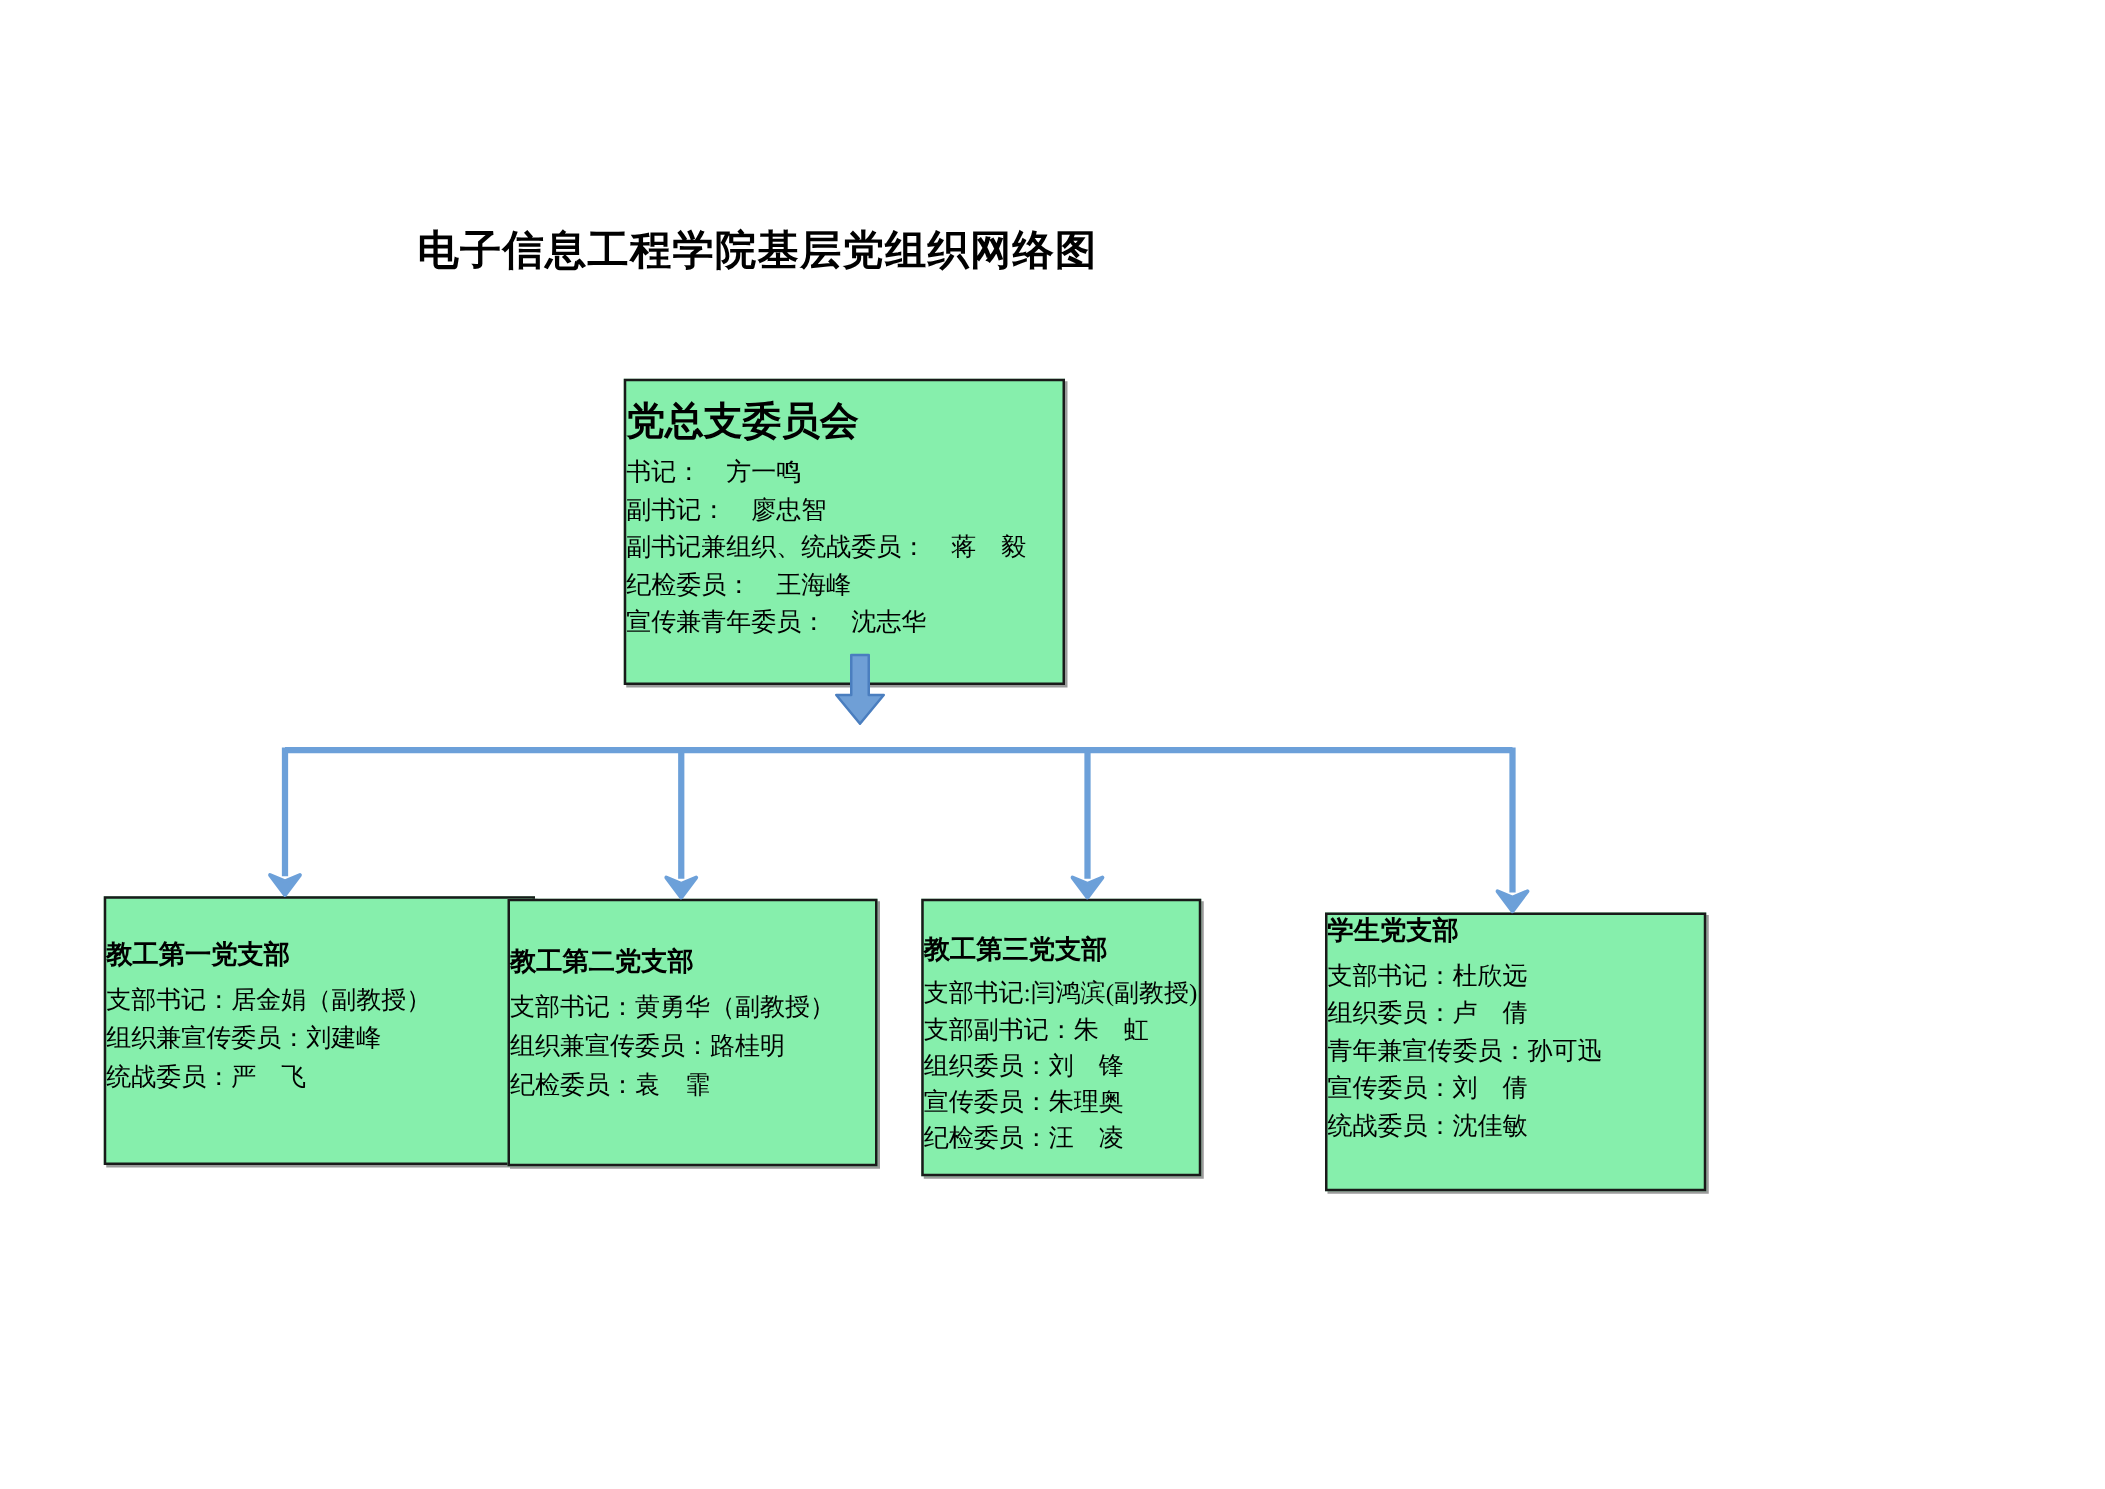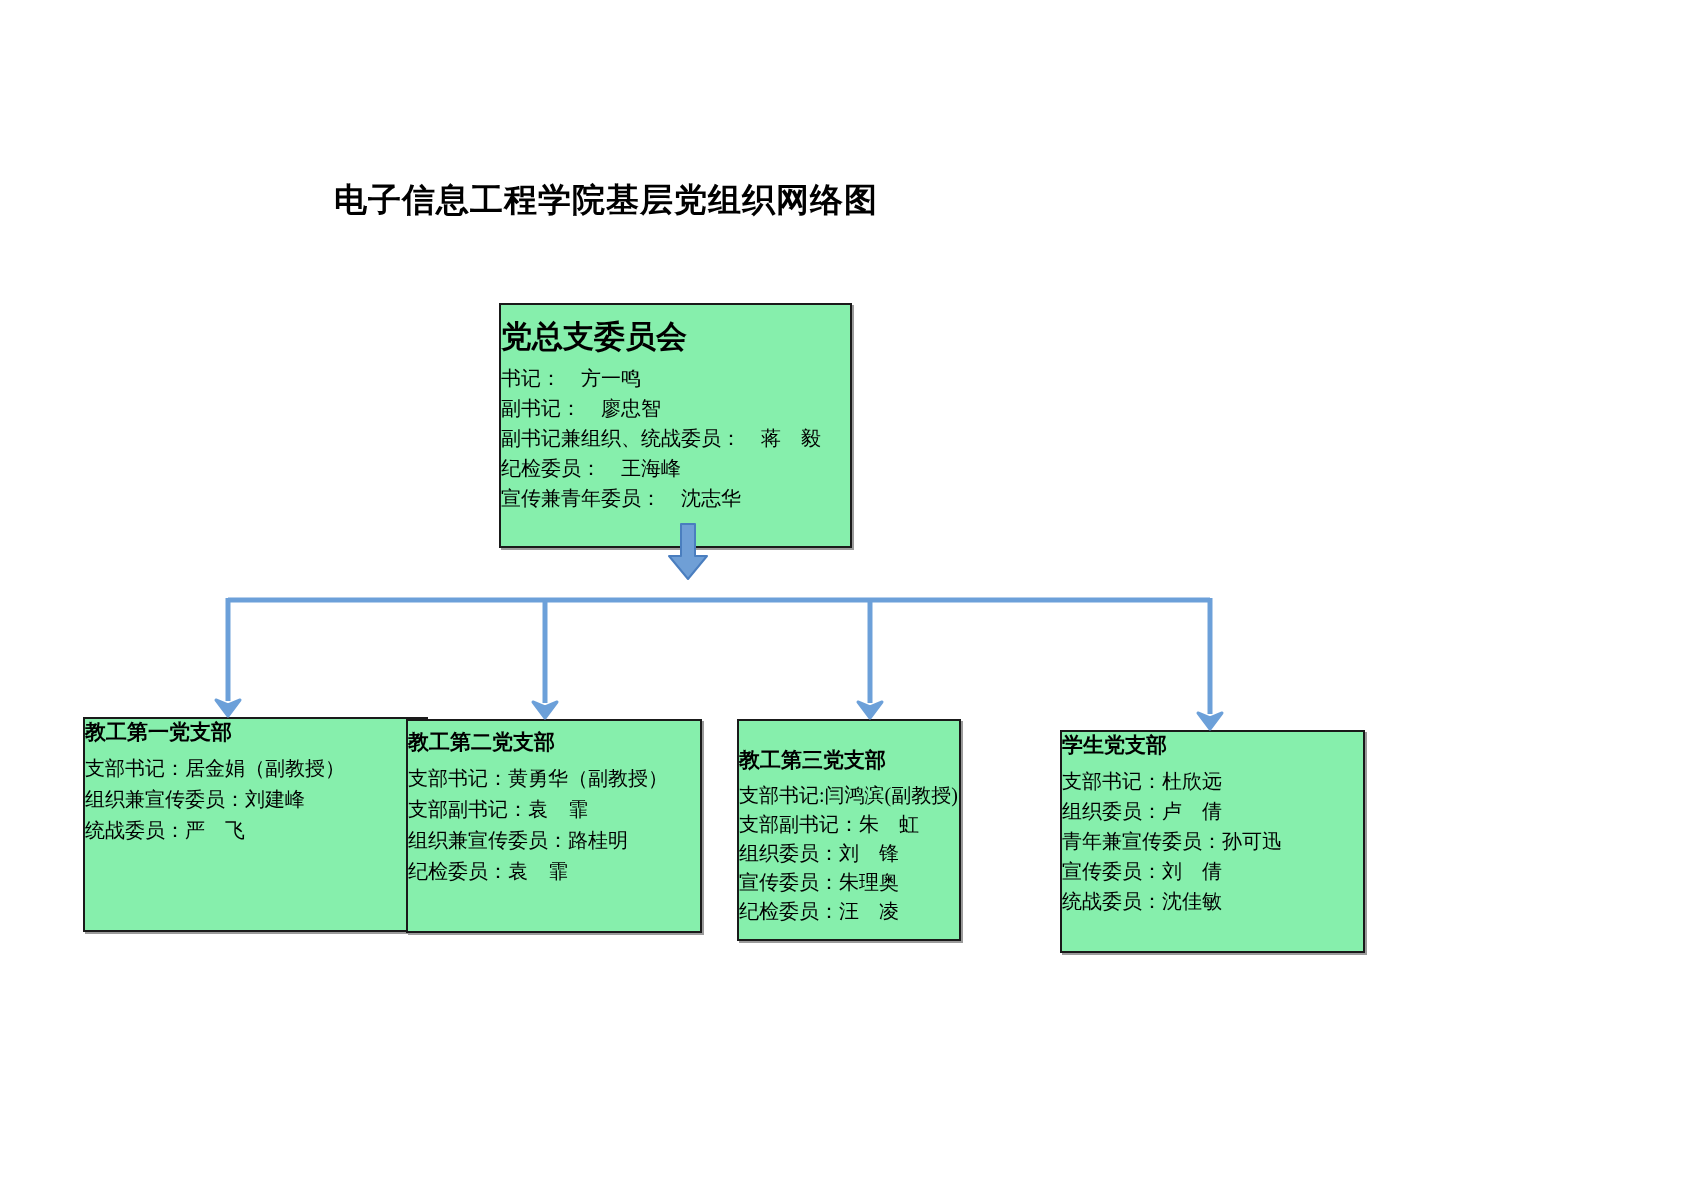--- a/index.html
+++ b/index.html
@@ -52,22 +52,22 @@
     font-size: 20px;
     line-height: 30px;
   }
   .branch-title {
     font-family: "Liberation Sans", "DejaVu Sans", sans-serif;
     font-weight: bold;
     font-size: 21px;
     line-height: 26px;
     margin-bottom: 8px;
   }
-  .branch-box-1 { left: 83px;   top: 717px; width: 345px; height: 215px; }
-  .branch-box-2 { left: 406px;  top: 719px; width: 296px; height: 214px; padding-top: 8px; }
+  .branch-box-1 { left: 83px;   top: 717px; width: 345px; height: 215px; padding-top: 32px; }
+  .branch-box-2 { left: 406px;  top: 719px; width: 296px; height: 214px; padding-top: 36px; }
   .branch-box-3 { left: 737px;  top: 719px; width: 224px; height: 222px; padding-top: 26px; }
   .branch-box-4 { left: 1060px; top: 730px; width: 305px; height: 223px; }
   .branch-box-1 .member-lines { line-height: 31px; }
   .branch-box-2 .member-lines { line-height: 31px; }
   .branch-box-3 .member-lines { line-height: 29px; }
   .branch-box-4 .member-lines { line-height: 30px; }
   svg.overlay {
     position: absolute;
     left: 0;
     top: 0;
@@ -99,21 +99,20 @@
         <div>支部书记：居金娟（副教授）</div>
         <div>组织兼宣传委员：刘建峰</div>
         <div>统战委员：严　飞</div>
       </div>
   </div>
 
   <div class="org-box branch-box-2">
     <div class="branch-title">教工第二党支部</div>
     <div class="member-lines">
         <div>支部书记：黄勇华（副教授）</div>
-        <div>支部副书记：袁　霏</div>
         <div>组织兼宣传委员：路桂明</div>
         <div>纪检委员：袁　霏</div>
       </div>
   </div>
 
   <div class="org-box branch-box-3">
     <div class="branch-title">教工第三党支部</div>
     <div class="member-lines">
         <div>支部书记:闫鸿滨(副教授)</div>
         <div>支部副书记：朱　虹</div>

